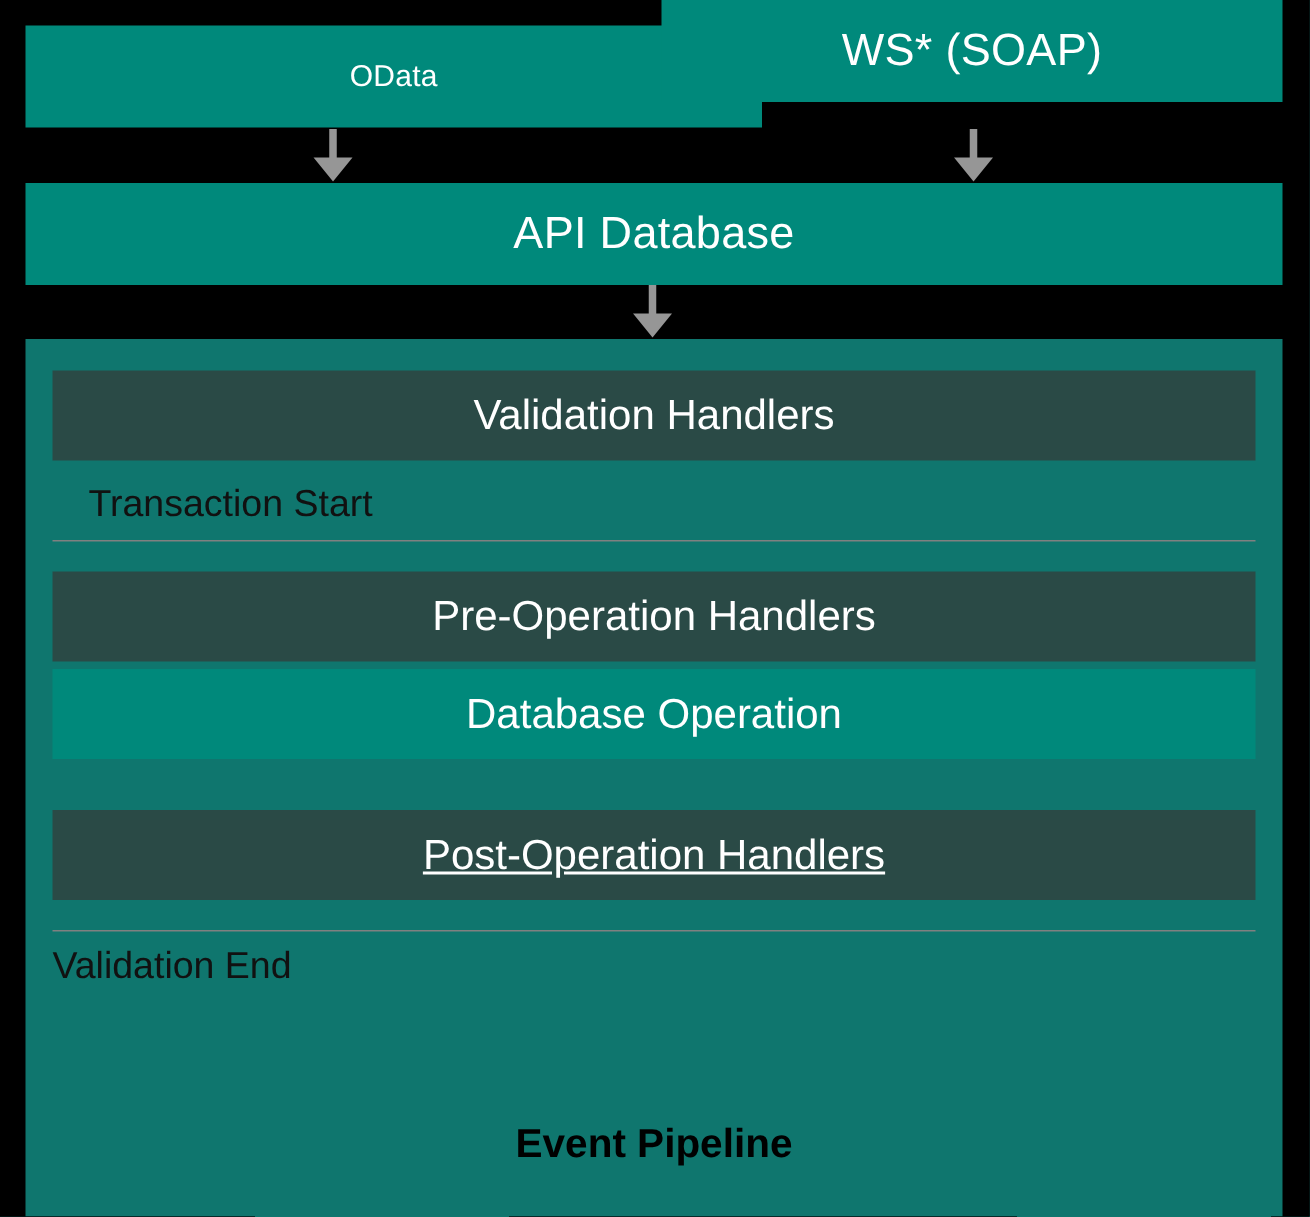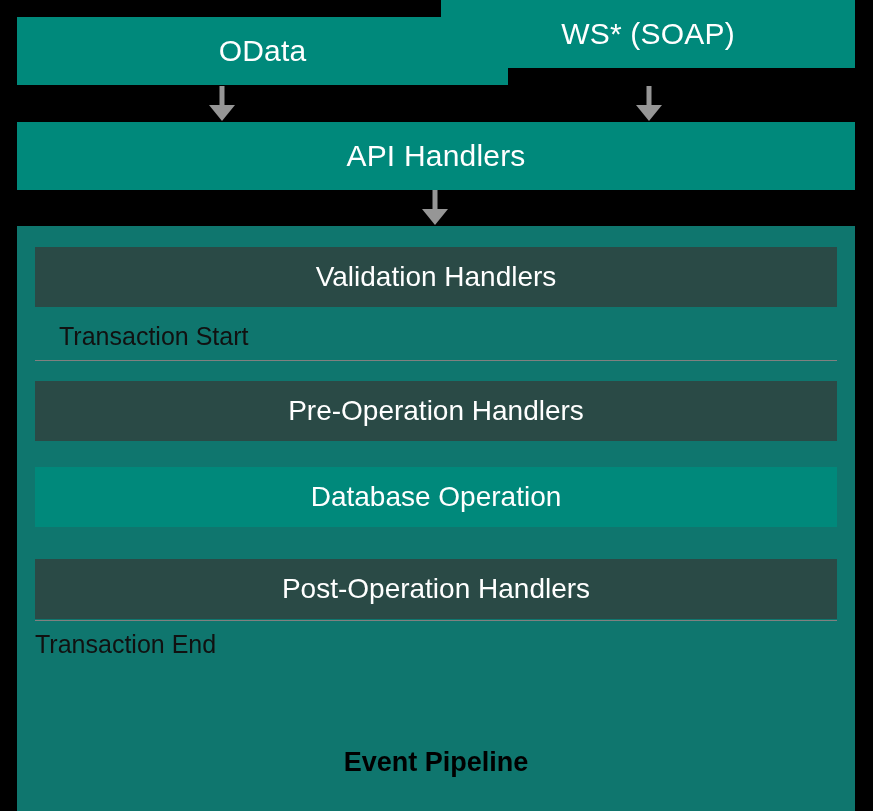--- a/index.html
+++ b/index.html
@@ -30,21 +30,21 @@
     letter-spacing: 0.2px;
     line-height: 1;
     white-space: nowrap;
   }
   .box-teal  { background: #00897B; }
   .box-dark  { background: #2A4A46; }
 
   
   #box-odata {
     left: 17px;  top: 17px;  width: 491px;  height: 68px;
-    font-size: 30px;
+    font-size: 20px;
   }
   #box-ws {
     left: 441px; top: 0;  width: 414px;  height: 68px;
     font-size: 30px;
   }
   #box-api-service {
     left: 17px;  top: 122px; width: 838px;  height: 68px;
     font-size: 30px;
   }
 
@@ -99,22 +99,22 @@
     justify-content: center;
     color: #ffffff;
     font-size: 28px;
     line-height: 1;
     white-space: nowrap;
     box-sizing: border-box;
   }
 
   #box-validation-handlers   { top: 21px;  }
   #box-pre-operation         { top: 155px; text-align: center; }
-  #box-database-operation    { top: 241px; }
-  #box-post-operation        { top: 333px; }
+  #box-database-operation    { top: 220px; }
+  #box-post-operation        { top: 314px; text-decoration: underline; }
   #box-async-handlers        { top: 447px; }
 
   .pipeline-label {
     position: absolute;
     left: 18px;
     color: #111111;
     font-size: 25px;
     line-height: 1;
     white-space: nowrap;
   }
@@ -156,21 +156,21 @@
   <div class="arrow" id="arrow-odata-to-api">
     <span class="shaft"></span>
     <span class="head"></span>
   </div>
 
   <div class="arrow" id="arrow-ws-to-api">
     <span class="shaft"></span>
     <span class="head"></span>
   </div>
 
-  <div class="box box-teal" id="box-api-service">API Handlers</div>
+  <div class="box box-teal" id="box-api-service">API Database</div>
 
   <div class="arrow" id="arrow-api-to-pipeline">
     <span class="shaft"></span>
     <span class="head"></span>
   </div>
 
   <div id="event-pipeline-panel">
 
     <div class="pipeline-box box-dark" id="box-validation-handlers">Validation Handlers</div>
 
@@ -179,19 +179,19 @@
     <div class="pipeline-divider" id="divider-transaction-start"></div>
 
     <div class="pipeline-box box-dark" id="box-pre-operation">Pre-Operation Handlers</div>
 
     <div class="pipeline-box box-teal" id="box-database-operation">Database Operation</div>
 
     <div class="pipeline-box box-dark" id="box-post-operation">Post-Operation Handlers</div>
 
     <div class="pipeline-divider" id="divider-transaction-end"></div>
 
-    <div class="pipeline-label" id="label-transaction-end">Transaction End</div>
+    <div class="pipeline-label" id="label-transaction-end">Validation End</div>
 
 
     <div id="label-event-pipeline">Event Pipeline</div>
 
   </div>
 </div>
 
 </body></html>

